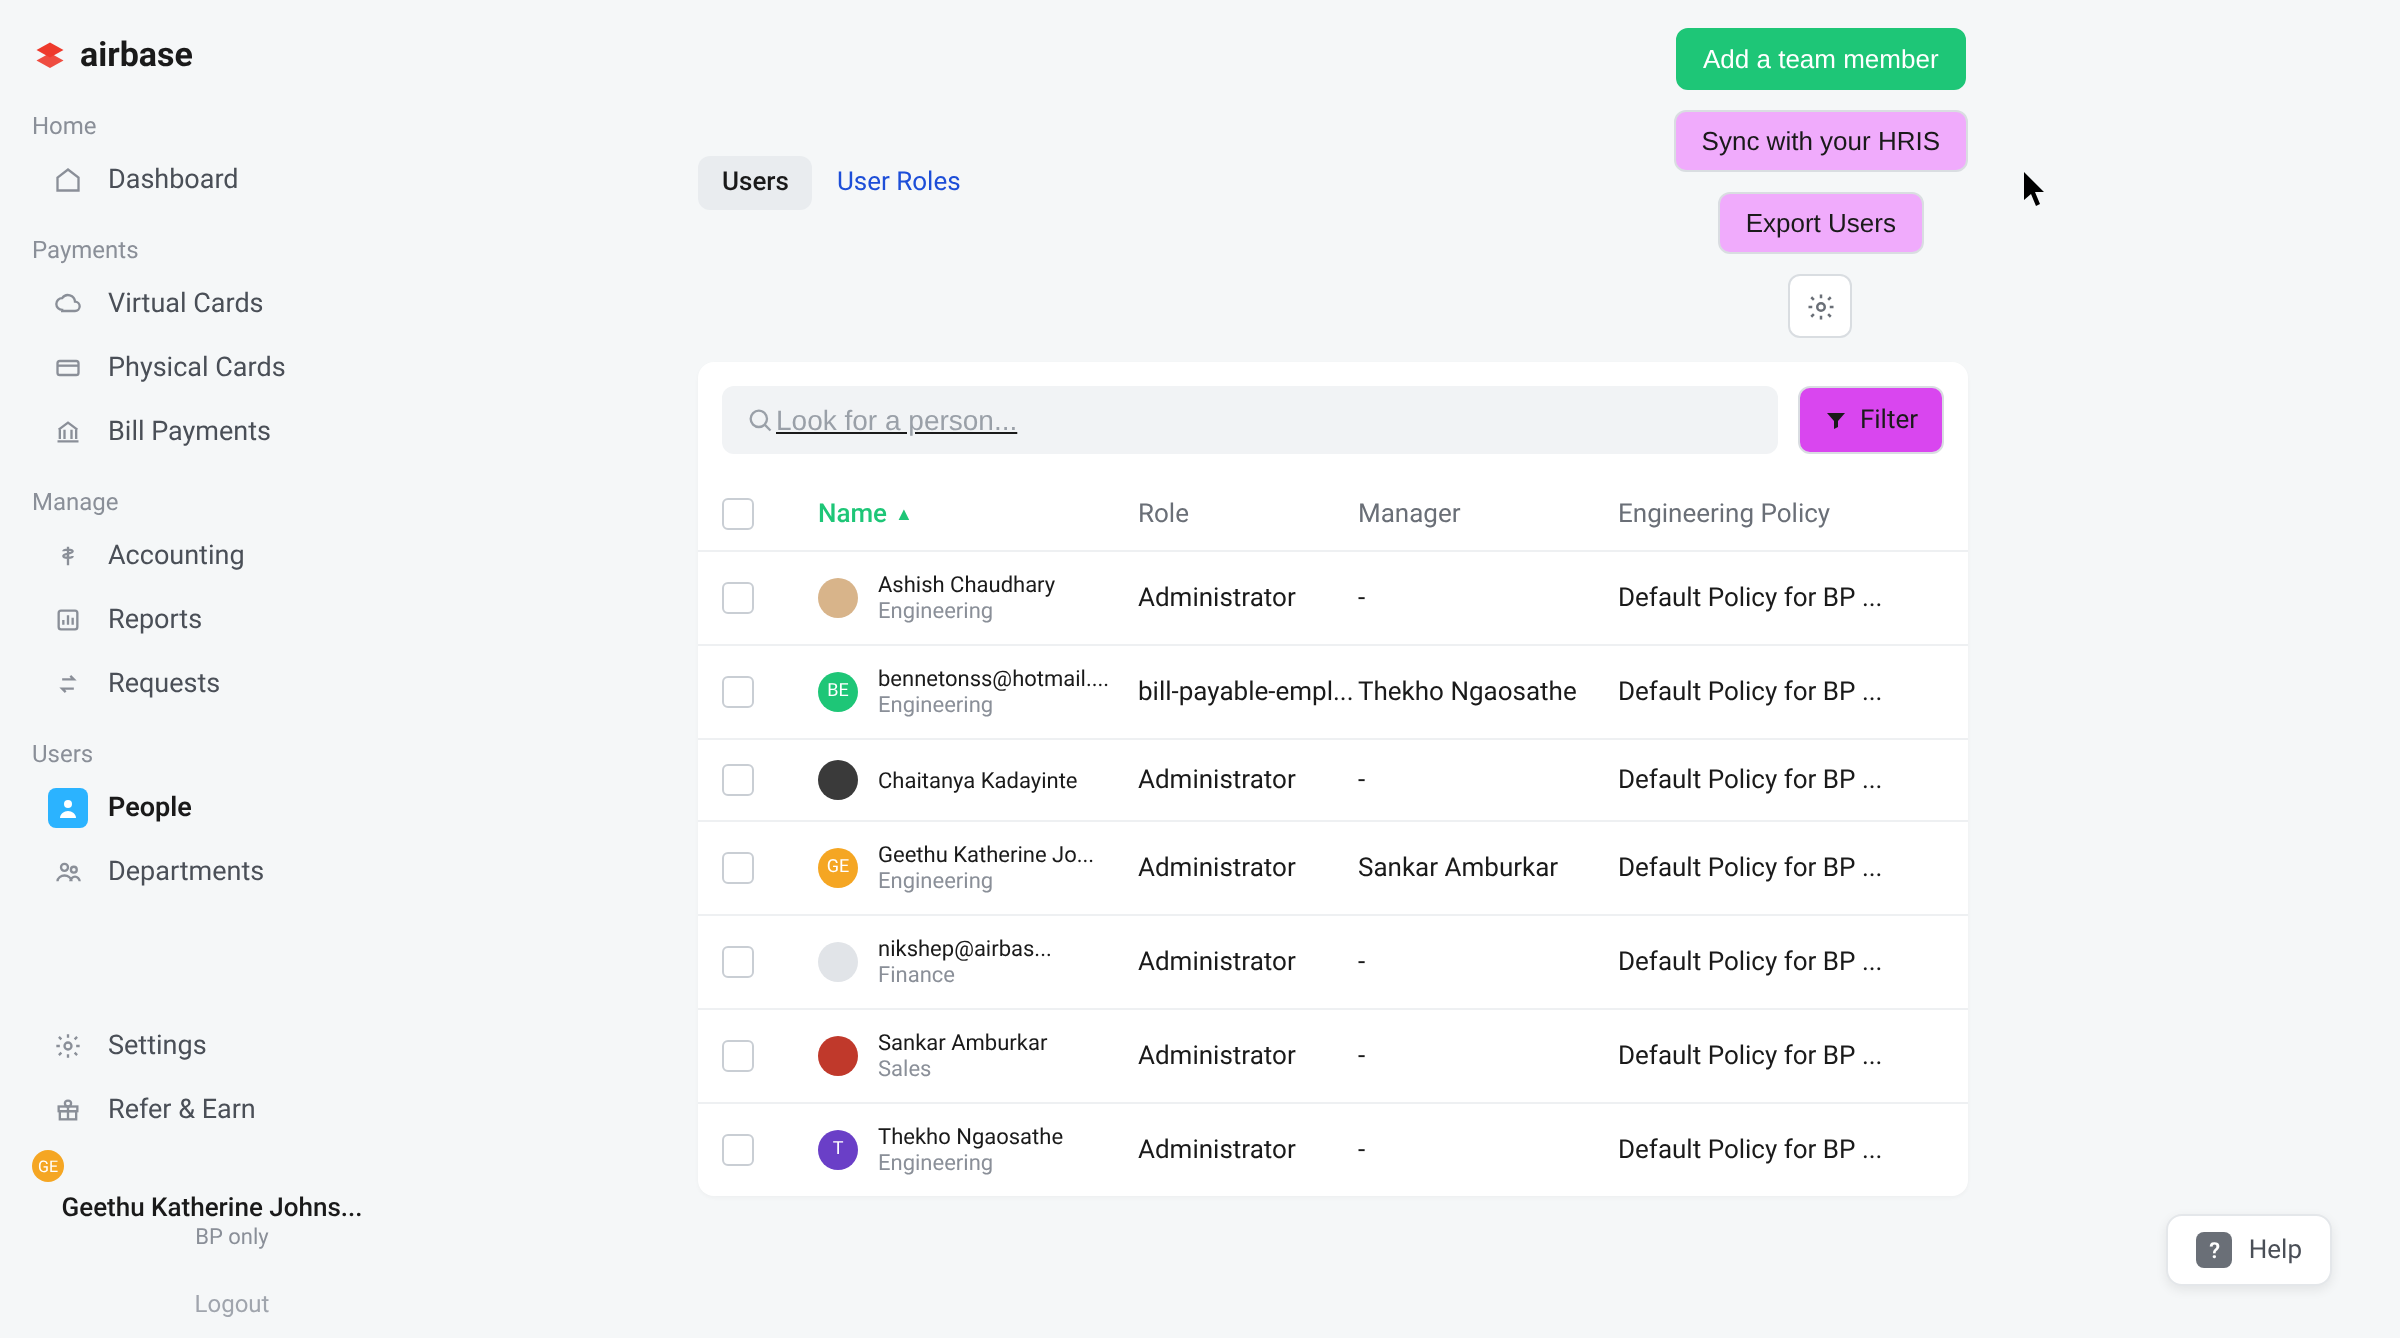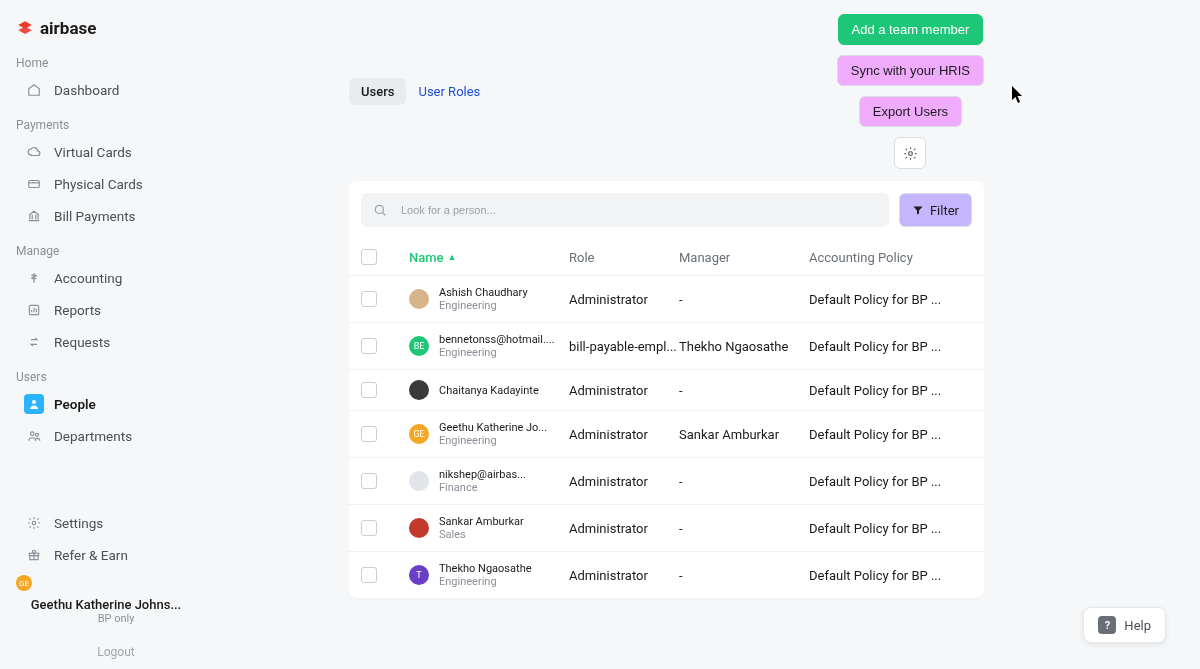--- a/index.html
+++ b/index.html
@@ -147,26 +147,26 @@
   flex:1;
   background:#f1f3f5;
   border-radius:6px;
   display:flex;align-items:center;
   padding:0 12px;
   height:34px;
   color:#9aa0a8;
 }
 .search-box input {
   border:none;background:transparent;outline:none;
-  flex:1; font-size:11px; color:#1a1a1a; margin-left:14px;
+  flex:1; font-size:14px; color:#1a1a1a; margin-left:1px;text-decoration:underline;
 }
 .search-box input::placeholder{color:#9aa0a8;}
 .filter-btn {
   display:flex;align-items:center;gap:6px;
-  border:1px solid #d9dde1;background:#c4b5fd;
+  border:1px solid #d9dde1;background:#d946ef;
   padding:0 12px;border-radius:6px;height:34px;
   cursor:pointer;font-size:13px;color:#1a1a1a;
 }
 .table-head {
   display:grid;
   grid-template-columns: 48px 160px 110px 130px 150px;
   gap: 0;
   padding: 10px 12px 10px 12px;
   color:#6a6f77;
   font-size:13px;
@@ -387,21 +387,21 @@
       <div class="table-head">
         <div>
             <div class="chk"></div>
           </div>
         <div class="col-name-head">
           <span>Name</span>
           <span class="sort-caret">▲</span>
         </div>
         <div>Role</div>
         <div>Manager</div>
-        <div>Accounting Policy</div>
+        <div>Engineering Policy</div>
       </div>
 
       <div id="rows">
           <div class="row">
     <div>
               <div class="chk"></div>
             </div>
     <div class="cell-name">
       <div class="avatar" style="background:#d8b48a"></div>
       <div class="name-block">

